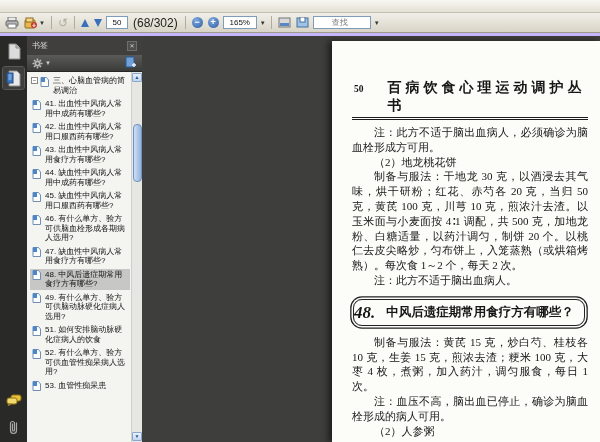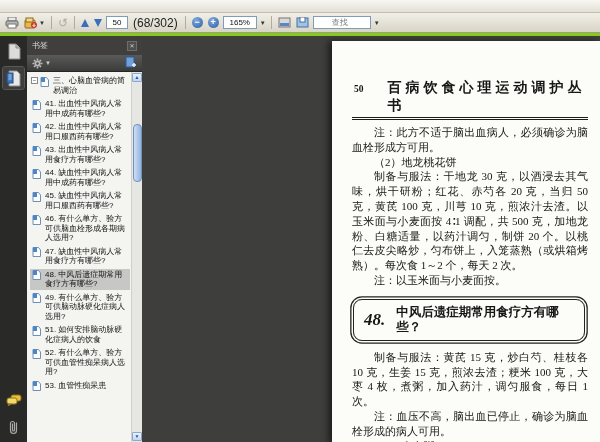--- a/index.html
+++ b/index.html
@@ -26,21 +26,21 @@
     color:#fff;font-size:9px;line-height:10px;text-align:center;font-weight:bold;}
   .tinput{border:1px solid #7f9db9;background:#fff;font-size:8px;height:13px;color:#111;
     font-family:"Liberation Sans",sans-serif;}
   .page-input{width:22px;text-align:center;}
   .zoom-input{width:34px;text-align:center;}
   .search-input{width:58px;padding:0 18px;}
   .page-indicator{font-size:12px;color:#222;margin:0 2px;white-space:nowrap;}
   .undo-glyph{font-size:12px;color:#b0aca0;line-height:12px;}
 
   
-  .main{flex:1;display:flex;border-top:3px solid #84cc16;min-height:0;}
+  .main{flex:1;display:flex;border-top:3px solid #c4b5fd;min-height:0;}
 
   .rail{width:27px;flex:0 0 27px;background:#292928;display:flex;flex-direction:column;
     align-items:center;padding:4px 0 4px;gap:5px;}
   .rail-btn{width:21px;height:22px;display:flex;align-items:center;justify-content:center;border-radius:2px;}
   .rail-btn.active{background:#3e3e3d;outline:1px solid #585856;}
   .rail-spacer{flex:1;}
 
   
   .panel{width:115px;flex:0 0 115px;background:#f4f4f1;display:flex;flex-direction:column;position:relative;}
   .panel-head{height:19px;flex:0 0 19px;background:#403f3e;color:#d9d9d9;font-size:8px;
@@ -71,21 +71,21 @@
   .doc{flex:1;position:relative;overflow:hidden;background:#3e3e3c;}
   .page{position:absolute;left:190px;top:5px;right:-1px;bottom:-1px;background:#fcfcf8;
     box-shadow:-4px 0 6px rgba(0,0,0,.5);padding:38px 13px 0 20px;
     font-family:"Liberation Serif","DejaVu Serif",serif;color:#161616;}
   .page-head{display:flex;align-items:baseline;border-bottom:3px double #1c1c1c;padding-bottom:2px;}
   .pg-num{font-size:9.5px;font-weight:bold;margin:0 24px 0 2px;}
   .pg-title{font-size:14px;font-weight:bold;letter-spacing:4px;}
   .blocks{margin-top:5px;font-size:11px;line-height:14.8px;text-align:justify;}
   .blk{text-indent:2em;}
   .blk-heading{text-indent:0;text-align:left;margin:11px 3px 9px 1px;
-    border:1.5px solid #222;border-radius:9px;padding:5px 10px;
+    border:1.5px solid #222;border-radius:9px;padding:5px 0;
     box-shadow:0 0 0 1.5px #fcfcf8,0 0 0 2.8px #222;
     display:flex;align-items:center;gap:11px;font-weight:bold;font-size:12.5px;line-height:15px;}
   .blk-heading .blk-num{font-style:italic;font-size:17px;font-weight:bold;}
 </style>
 </head>
 <body>
 
 <div class="app">
 
   <div class="menubar">
@@ -361,21 +361,21 @@
         <div class="blk blk-note">
               <span class="blk-num"></span><span class="blk-text">注：此方不适于脑出血病人，必须确诊为脑血栓形成方可用。</span>
             </div>
             <div class="blk blk-subhead">
               <span class="blk-num"></span><span class="blk-text">（2）地龙桃花饼</span>
             </div>
             <div class="blk blk-body">
               <span class="blk-num"></span><span class="blk-text">制备与服法：干地龙 30 克，以酒浸去其气味，烘干研粉；红花、赤芍各 20 克，当归 50 克，黄芪 100 克，川芎 10 克，煎浓汁去渣。以玉米面与小麦面按 4∶1 调配，共 500 克，加地龙粉、白糖适量，以药汁调匀，制饼 20 个。以桃仁去皮尖略炒，匀布饼上，入笼蒸熟（或烘箱烤熟）。每次食 1～2 个，每天 2 次。</span>
             </div>
             <div class="blk blk-note">
-              <span class="blk-num"></span><span class="blk-text">注：以玉米面与小麦面按。</span>
+              <span class="blk-num"></span><span class="blk-text">注：此方不适于脑出血病人。</span>
             </div>
             <div class="blk blk-heading">
               <span class="blk-num">48.</span>
               <span class="blk-text">中风后遗症期常用食疗方有哪些？</span>
             </div>
             <div class="blk blk-body">
               <span class="blk-num"></span><span class="blk-text">制备与服法：黄芪 15 克，炒白芍、桂枝各 10 克，生姜 15 克，煎浓去渣；粳米 100 克，大枣 4 枚，煮粥，加入药汁，调匀服食，每日 1 次。</span>
             </div>
             <div class="blk blk-note">
               <span class="blk-num"></span><span class="blk-text">注：血压不高，脑出血已停止，确诊为脑血栓形成的病人可用。</span>

